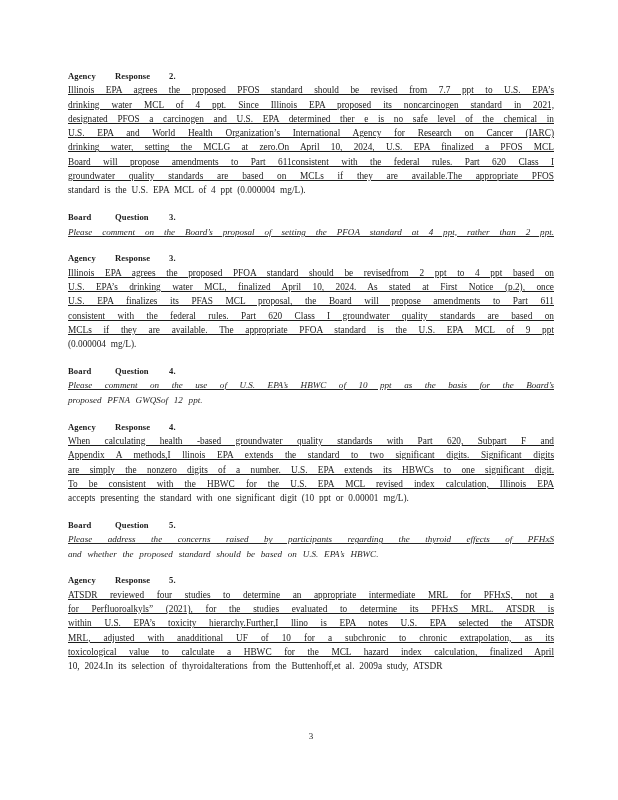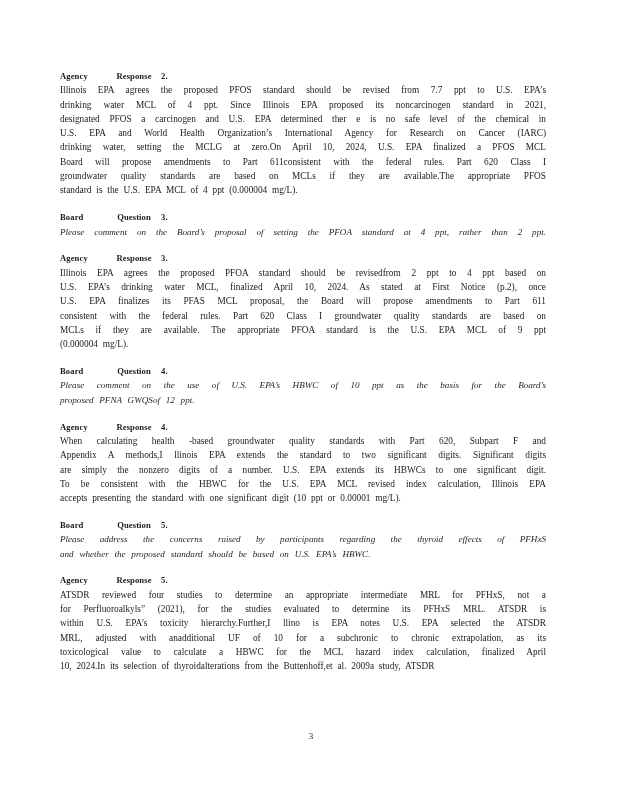--- a/index.html
+++ b/index.html
@@ -11,43 +11,44 @@
     position: relative;
     width: 618px;
     height: 800px;
     background: #ffffff;
     overflow: hidden;
     font-family: "Liberation Serif", serif;
     color: #1b1b1b;
   }
   .content {
     position: absolute;
-    left: 60px;
+    left: 68px;
     top: 69px;
     width: 486px;
   }
   .sec { margin: 0; padding: 0; }
   .sec + .sec { margin-top: 12.6px; }
   .heading {
     display: flex;
     font-weight: 700;
     font-size: 8.6px;
     line-height: 14.3px;
     letter-spacing: 0.1px;
   }
   .heading .hw0 { width: 47px; }
-  .heading .hw1 { width: 54px; text-align: center; }
+  .heading .hw1 { width: 54px; }
   .line {
     font-size: 9.3px;
     line-height: 14.3px;
   }
   .line.just {
     text-align: justify;
     text-align-last: justify;
     text-justify: inter-word;
+    text-decoration: underline;
   }
   .line.end { word-spacing: 2.5px; }
   .question .line {
     font-style: italic;
     font-size: 9.1px;
     color: #262626;
   }
   .question .line.end { word-spacing: 3.5px; }
   .page-number {
     position: absolute;

